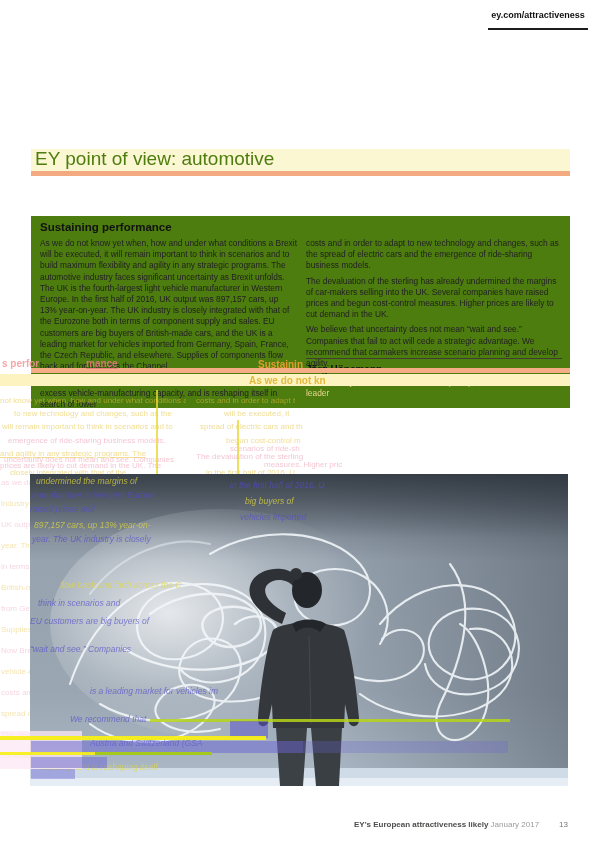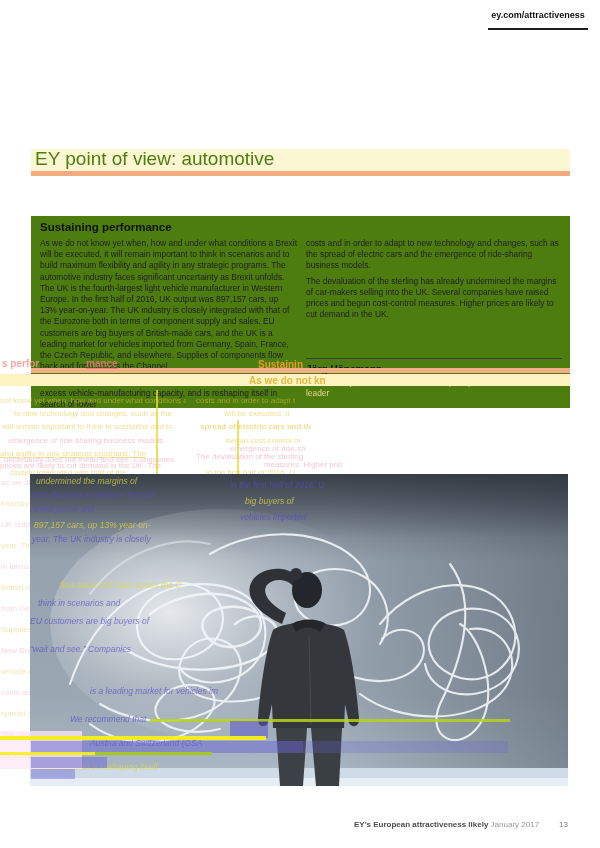--- a/index.html
+++ b/index.html
@@ -60,20 +60,21 @@
   <div class="salmon-top"></div>
   <div class="callout">
     <h2>Sustaining performance</h2>
     <div class="col col-left" id="col-left">
         <p>As we do not know yet when, how and under what conditions a Brexit will be executed, it will remain important to think in scenarios and to build maximum flexibility and agility in any strategic programs. The automotive industry faces significant uncertainty as Brexit unfolds. The UK is the fourth-largest light vehicle manufacturer in Western Europe. In the first half of 2016, UK output was 897,157 cars, up 13% year-on-year. The UK industry is closely integrated with that of the Eurozone both in terms of component supply and sales. EU customers are big buyers of British-made cars, and the UK is a leading market for vehicles imported from Germany, Spain, France, the Czech Republic, and elsewhere. Supplies of components flow back and forth across the Channel.</p>
         <p>Now Brexit hangs over a European car industry that already has excess vehicle-manufacturing capacity, and is reshaping itself in search of lower</p>
       </div>
     <div class="col col-right" id="col-right">
         <p>costs and in order to adapt to new technology and changes, such as the spread of electric cars and the emergence of ride-sharing business models.</p>
         <p>The devaluation of the sterling has already undermined the margins of car-makers selling into the UK. Several companies have raised prices and begun cost-control measures. Higher prices are likely to cut demand in the UK.</p>
+        <p>We believe that uncertainty does not mean “wait and see.” Companies that fail to act will cede a strategic advantage. We recommend that carmakers increase scenario planning and develop agility.</p>
       </div>
     <div class="attrib">
       <div class="name">Jörg Hönemann</div>
       <div class="role">EY Germany, Austria and Switzerland (GSA), Automotive team leader</div>
     </div>
   </div>
   <div class="salmon-bot"></div>
 
   <div class="pale-strip"></div>
   <div id="ghost-headings">
@@ -88,23 +89,23 @@
       <div class="ghost" style="left: 2px; top: 422px; max-width: 184px; color: rgba(230, 195, 59, 0.55);">will remain important to think in scenarios and to</div>
       <div class="ghost" style="left: 8px; top: 436px; max-width: 178px; color: rgba(235, 159, 180, 0.6);">emergence of ride-sharing business models.</div>
       <div class="ghost" style="left: 0px; top: 449px; max-width: 186px; color: rgba(230, 195, 59, 0.55); text-decoration: underline;">and agility in any strategic programs. The</div>
       <div class="ghost" style="left: 4px; top: 455px; max-width: 182px; color: rgba(235, 159, 180, 0.6);">uncertainty does not mean and see. Companies</div>
       <div class="ghost" style="left: 0px; top: 461px; max-width: 186px; color: rgba(235, 159, 180, 0.6);">prices are likely to cut demand in the UK. The</div>
       <div class="ghost" style="left: 10px; top: 468px; max-width: 176px; color: rgba(230, 195, 59, 0.55);">closely integrated with that of the</div>
     </div>
   <div id="ghost-right">
       <div class="ghost" style="left: 196px; top: 396px; max-width: 118px; color: rgba(230, 195, 59, 0.55);">costs and in order to adapt t</div>
       <div class="ghost" style="left: 224px; top: 409px; max-width: 90px; color: rgba(230, 195, 59, 0.55);">will be executed, it</div>
-      <div class="ghost" style="left: 200px; top: 422px; max-width: 114px; color: rgba(230, 195, 59, 0.55); font-weight: bold;">spread of electric cars and th</div>
+      <div class="ghost" style="left: 200px; top: 422px; max-width: 114px; color: rgba(230, 195, 59, 0.55);">spread of electric cars and th</div>
       <div class="ghost" style="left: 226px; top: 436px; max-width: 88px; color: rgba(230, 195, 59, 0.55);">begun cost-control m</div>
-      <div class="ghost" style="left: 230px; top: 444px; max-width: 84px; color: rgba(235, 159, 180, 0.6);">emergence of ride-sh</div>
+      <div class="ghost" style="left: 230px; top: 444px; max-width: 84px; color: rgba(235, 159, 180, 0.6);">scenarios of ride-sh</div>
       <div class="ghost" style="left: 196px; top: 452px; max-width: 118px; color: rgba(235, 159, 180, 0.6);">The devaluation of the sterling</div>
       <div class="ghost" style="left: 220px; top: 460px; max-width: 94px; color: rgba(235, 159, 180, 0.6); margin-left: 44px;">measures. Higher pric</div>
       <div class="ghost" style="left: 206px; top: 468px; max-width: 108px; color: rgba(230, 195, 59, 0.55);">in the first half of 2016, U</div>
     </div>
   <div class="gline" style="left:156px;top:390px;height:172px;"></div>
   <div class="gline" style="left:237px;top:420px;height:166px;"></div>
   <div class="gline" style="left:352px;top:545px;height:156px;"></div>
   <div class="vslate" style="left:88px;top:703px;height:30px;"></div>
 
   <div class="photo">

